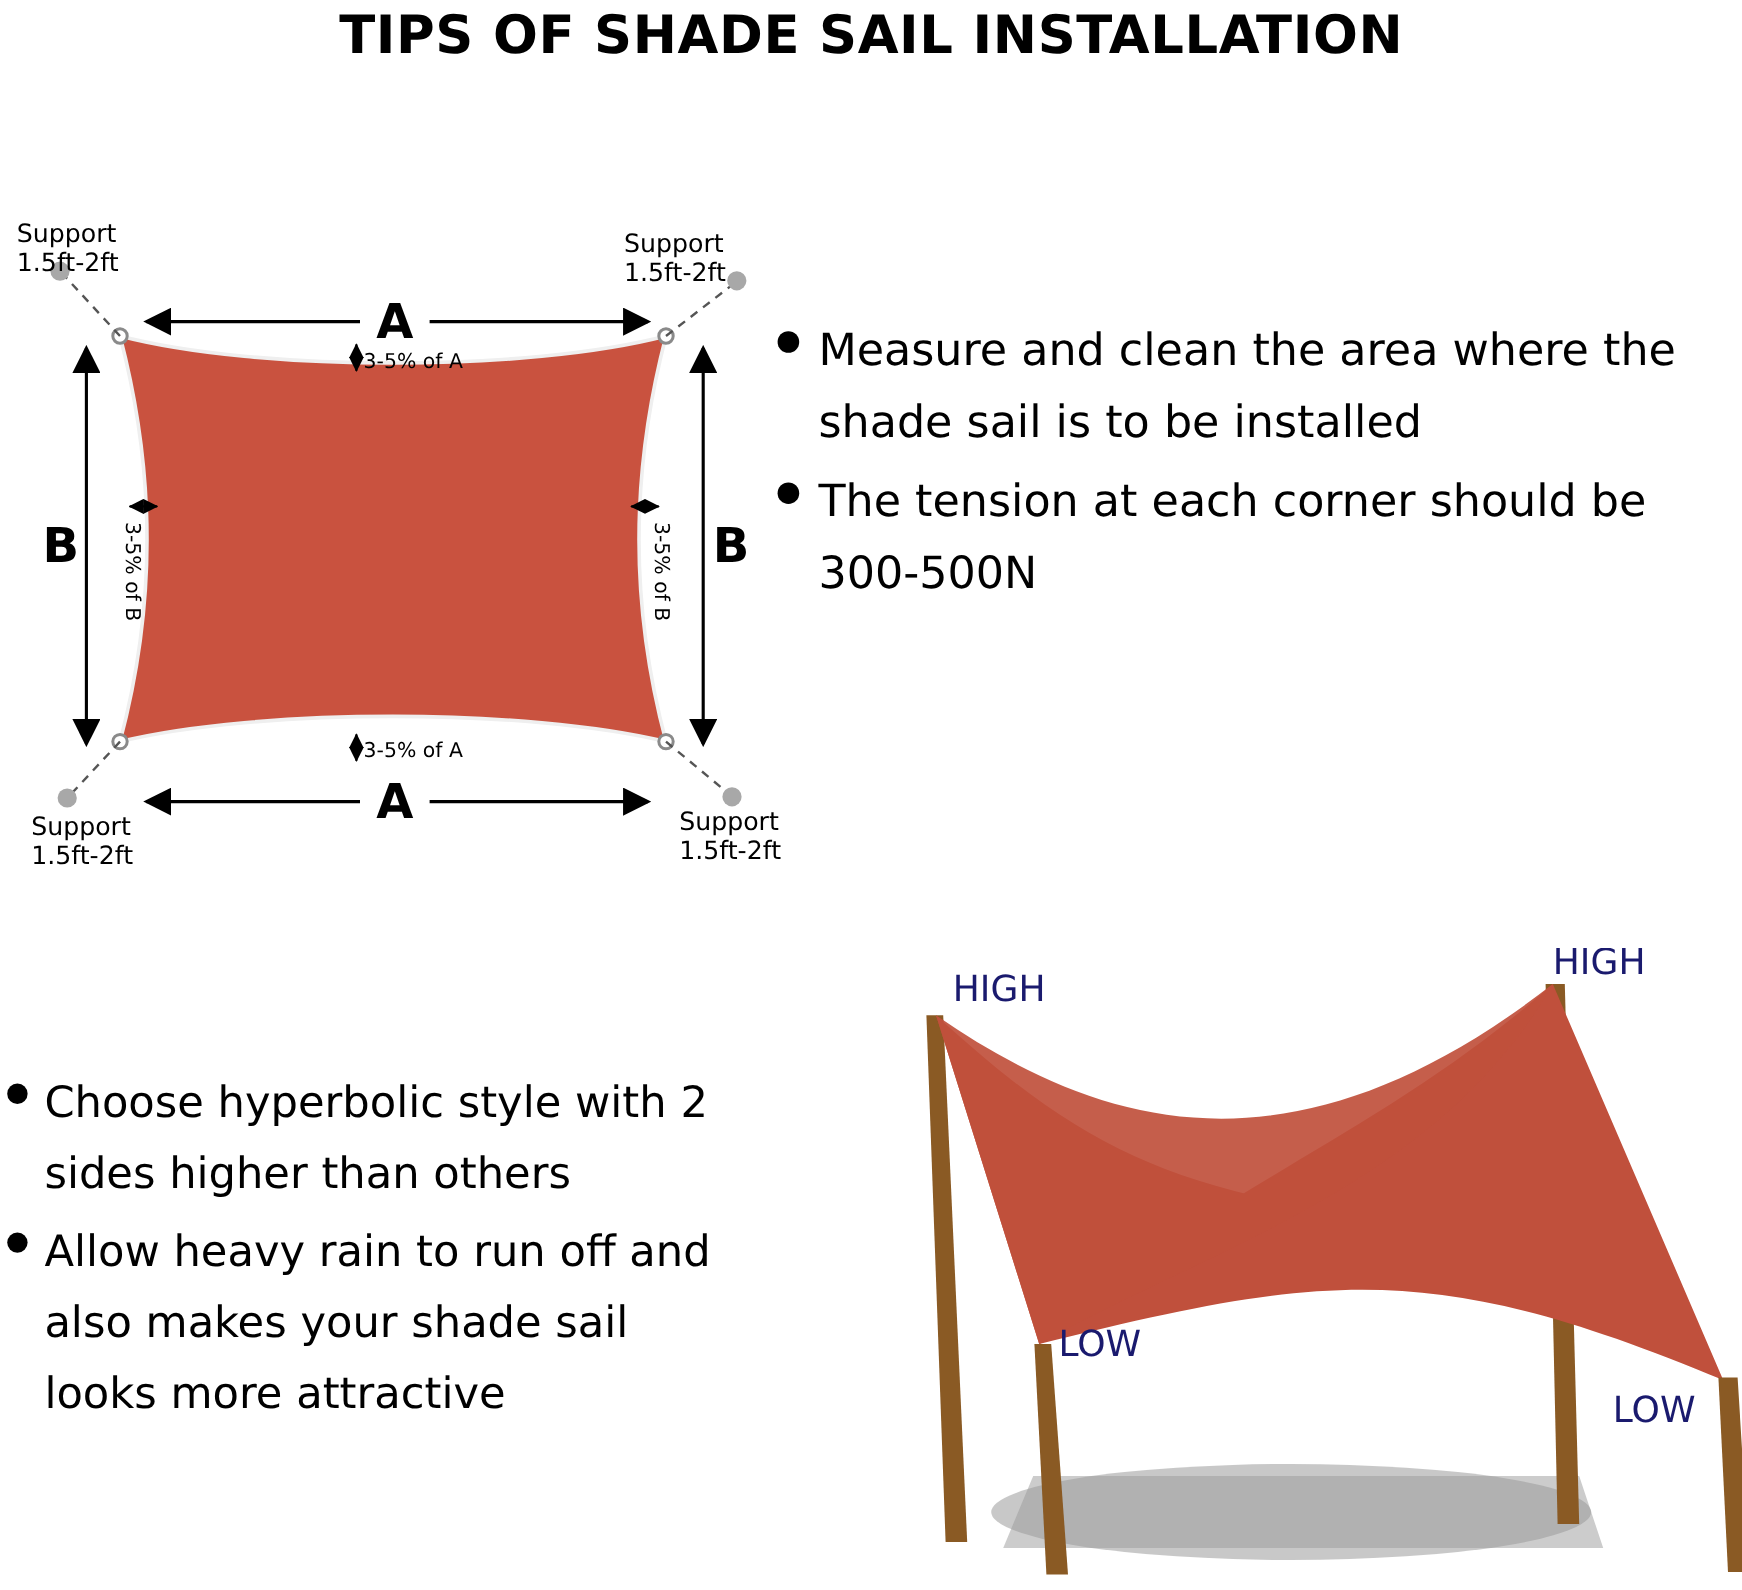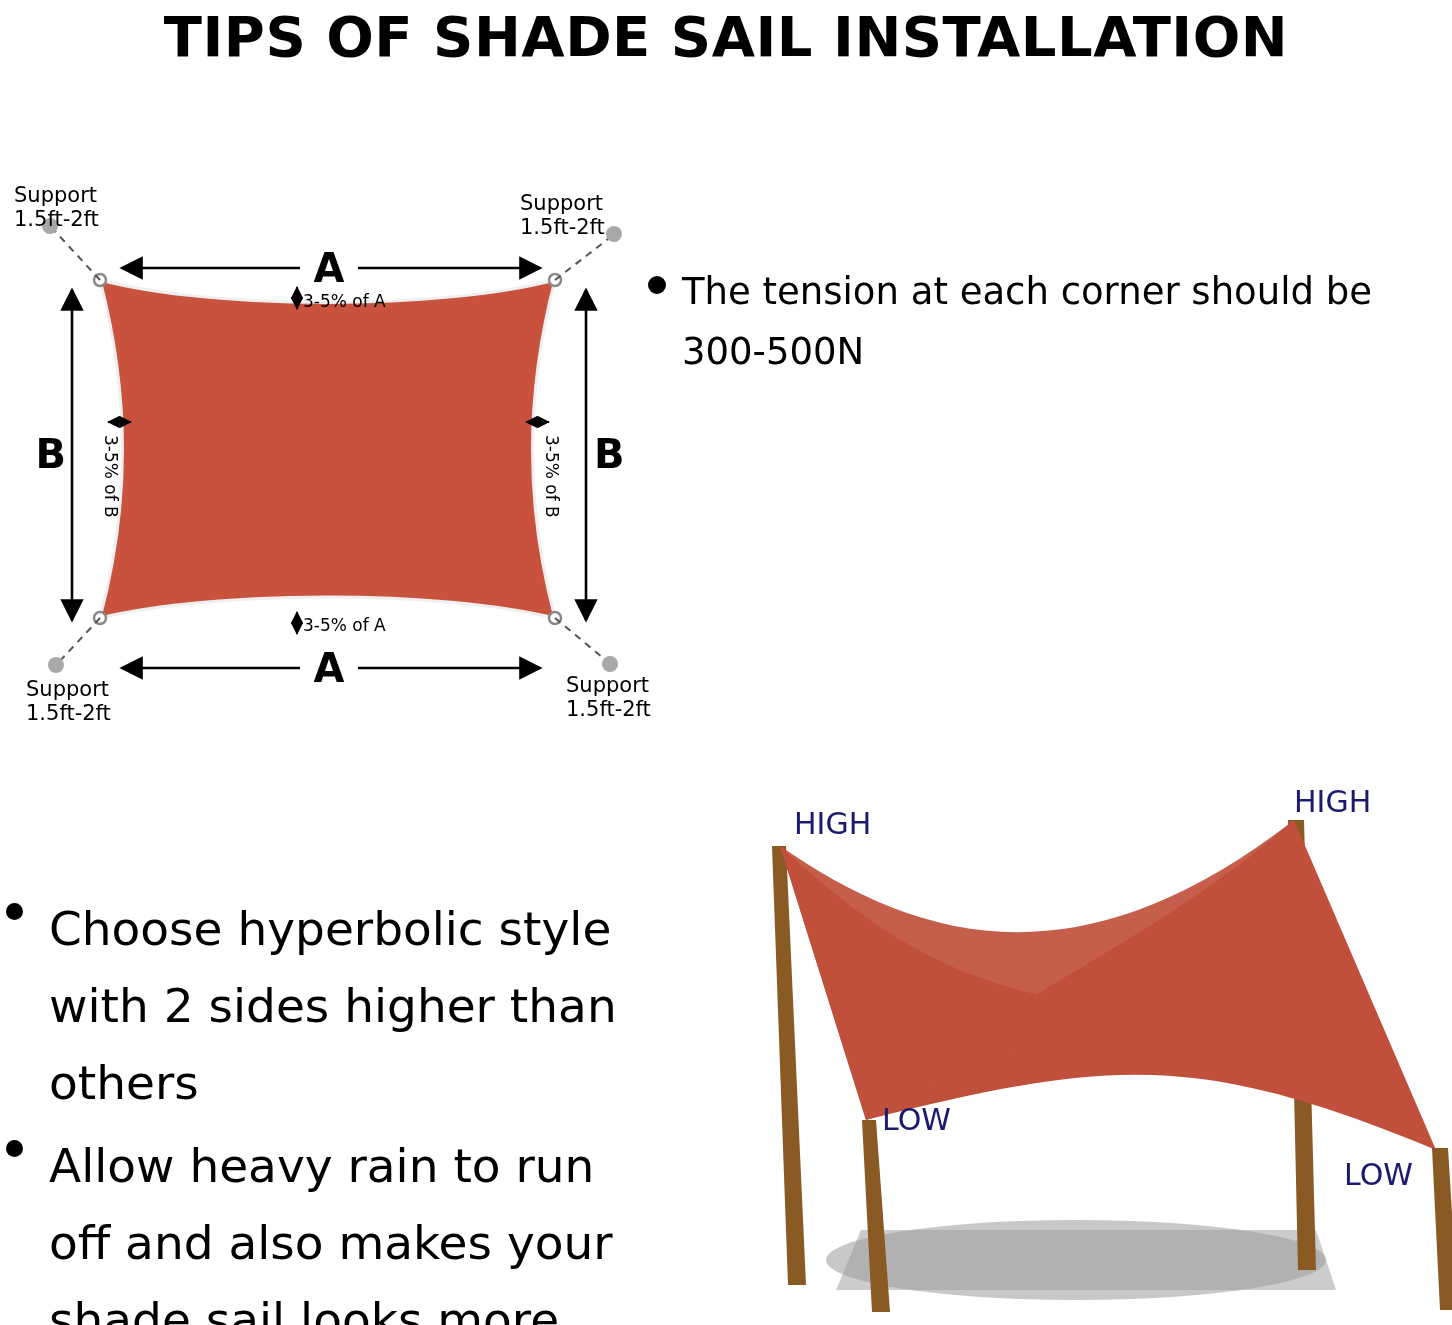--- a/index.html
+++ b/index.html
@@ -18,21 +18,21 @@
 
   
   .title {
     position: absolute;
     top: 4px;
     left: 0;
     width: 1452px;
     text-align: center;
     font-family: "DejaVu Sans", sans-serif;
     font-weight: bold;
-    font-size: 56px;
+    font-size: 44px;
     letter-spacing: 0.5px;
     color: #000;
     white-space: nowrap;
   }
 
   
   .diagram-top {
     position: absolute;
     left: 0px;
     top: 150px;
@@ -77,23 +77,22 @@
     width: 625px;
   }
   .bullets-left .bullet-dot {
     width: 17px;
     height: 17px;
     margin-top: 13px;
     margin-right: 14px;
     margin-left: 6px;
   }
   .bullets-left .bullet-text {
-    font-size: 47px;
+    font-size: 36px;
     line-height: 1.64;
-    margin-left: 12px;
   }
 
   
   .diagram-bottom {
     position: absolute;
     left: 676px;
     top: 790px;
     width: 812px;
     height: 535px;
   }
@@ -199,20 +198,24 @@
 
     <text class="support-txt" x="26" y="546">Support</text>
     <text class="support-txt" x="26" y="570">1.5ft-2ft</text>
 
     <text class="support-txt" x="566" y="542">Support</text>
     <text class="support-txt" x="566" y="566">1.5ft-2ft</text>
   </svg>
 </div>
 
 <div class="bullets-right">
+  <div class="bullet-row">
+    <span class="bullet-dot"></span>
+    <span class="bullet-text">Measure and clean the area where the shade sail is to be installed</span>
+  </div>
   <div class="bullet-row">
     <span class="bullet-dot"></span>
     <span class="bullet-text">The tension at each corner should be 300-500N</span>
   </div>
 </div>
 
 <div class="bullets-left">
   <div class="bullet-row">
     <span class="bullet-dot"></span>
     <span class="bullet-text">Choose hyperbolic style with 2 sides higher than others</span>

